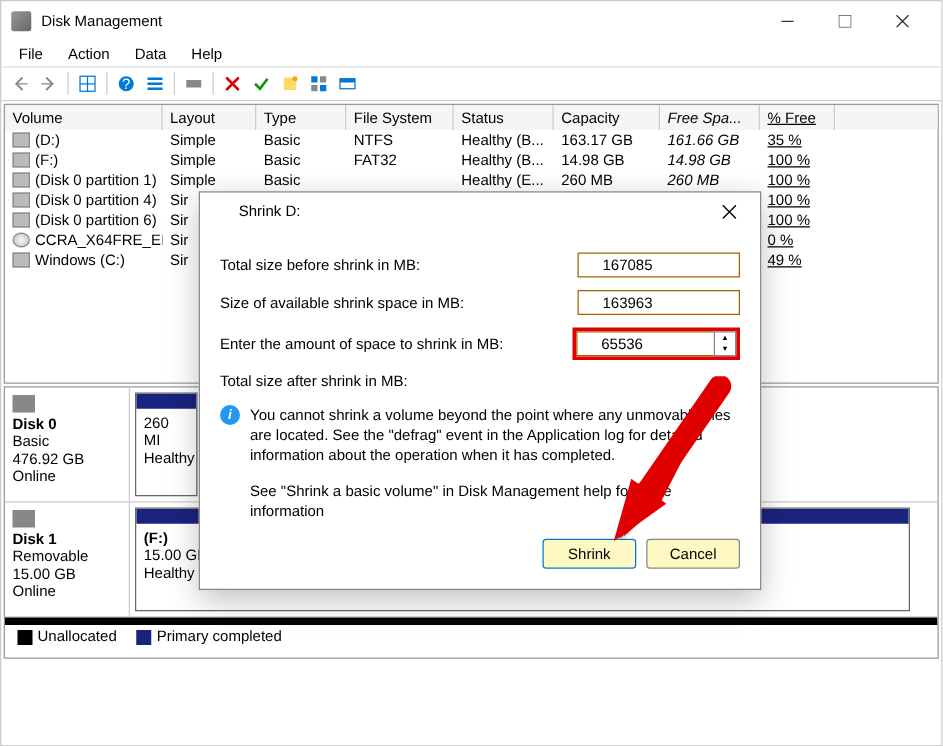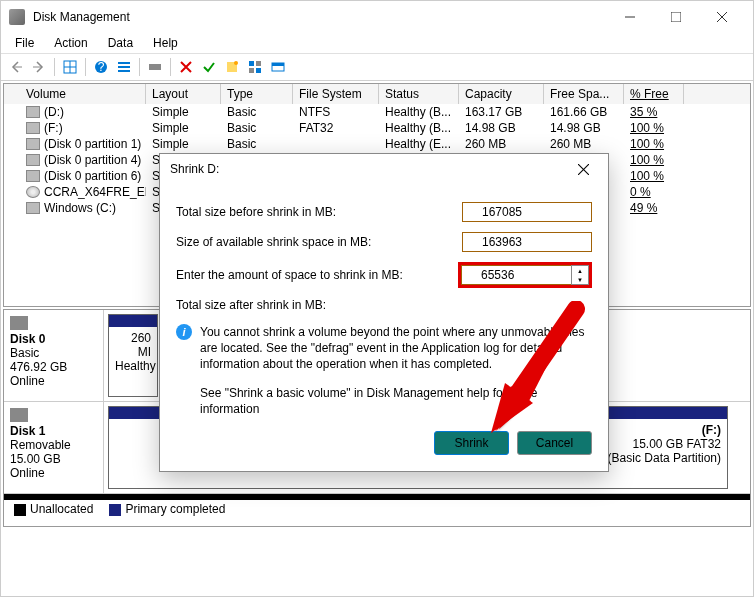--- a/index.html
+++ b/index.html
@@ -21,68 +21,68 @@
 .toolbar .tbtn { width: 22px; height: 22px; display: flex; align-items: center; justify-content: center; border: 1px solid transparent; }
 .toolbar .sep { width: 1px; height: 18px; background: #ccc; margin: 0 3px; }
 .toolbar svg { width: 16px; height: 16px; }
 
 
 .vol-area { border: 1px solid #999; margin: 2px; }
 .vol-header { display: flex; background: #f5f5f5; }
 .vol-header .col { border-right: 1px solid #ccc; padding: 3px 6px; font-size: 12px; position: relative; }
 .vol-row { display: flex; }
 .vol-row .col { padding: 1px 6px; font-size: 12px; white-space: nowrap; overflow: hidden; }
-.col.c-vol { width: 126px; display: flex; align-items: center; gap: 4px; margin-left: 16px; }
+.col.c-vol { width: 126px; display: flex; align-items: center; gap: 4px; }
 .col.c-lay { width: 75px; }
 .col.c-type { width: 72px; }
 .col.c-fs { width: 86px; }
 .col.c-st { width: 80px; }
 .col.c-cap { width: 85px; }
-.col.c-free { width: 80px; }
+.col.c-free { width: 80px; font-style: italic; }
 .col.c-pct { width: 60px; text-decoration: underline; }
 .vicon { width: 14px; height: 12px; background: #bbb; border: 1px solid #888; display: inline-block; flex-shrink: 0; }
 .vicon.cd { border-radius: 50%; background: radial-gradient(circle,#eee 20%,#ccc 70%); }
 
 
 .disk-area { border: 1px solid #999; margin: 2px; padding: 0; height: 218px; overflow: hidden; }
 .disk-row { display: flex; border-bottom: 1px solid #ccc; height: 92px; }
 .disk-label { width: 100px; border-right: 1px solid #ccc; padding: 6px; }
 .disk-label .dname { font-weight: bold; }
 .parts { flex: 1; display: flex; padding: 4px; gap: 2px; }
 .part { border: 1px solid #666; padding: 4px 6px; font-size: 11px; position: relative; overflow: hidden; }
 .part .pbar { position: absolute; top: 0; left: 0; right: 0; height: 12px; background: #1a237e; }
 .part.hatched .pbar { background: repeating-linear-gradient(45deg,#1a237e 0,#1a237e 3px,#fff 3px,#fff 6px); }
-.part .pbody { margin-top: 12px; text-align: right; }
+.part .pbody { margin-top: 12px; }
 .part .pname { font-weight: bold; }
 
 
 .legend { height: 24px; border-top: 6px solid #000000; display: flex; align-items: center; padding: 0 10px; gap: 16px; }
 .legend .sw { width: 12px; height: 12px; display: inline-block; margin-right: 4px; vertical-align: middle; }
 .legend .sw.black { background: #000; }
 .legend .sw.blue { background: #1a237e; }
 
 
 .dialog { position: absolute; left: 158px; top: 152px; width: 450px; background: #fff; border: 1px solid #888; box-shadow: 0 8px 24px rgba(0,0,0,0.25); }
 .dialog .dtitle { height: 30px; display: flex; align-items: center; padding: 0 10px; }
-.dialog .dtitle span { flex: 1; }
+.dialog .dtitle span { flex: 1; margin-left: 21px; }
 .dialog .close { width: 30px; height: 30px; display: flex; align-items: center; justify-content: center; }
 .dialog .body { padding: 8px 16px 16px; }
 .field { display: flex; align-items: center; margin: 10px 0; }
 .field label { flex: 1; }
 .field .val { width: 130px; border: 1px solid #a16207; padding: 2px 19px; height: 20px; background: #fff; }
 .field.highlight .spinwrap { border: 3px solid #e00000; }
 .spinwrap { display: flex; justify-content: flex-end; }
 .spinwrap .val { width: 110px; border-right: none; }
 .spin { width: 18px; border: 1px solid #888; display: flex; flex-direction: column; }
 .spin div { flex: 1; display: flex; align-items: center; justify-content: center; font-size: 6px; cursor: pointer; }
 .info { display: flex; gap: 8px; margin: 12px 0; }
 .info .iicon { width: 16px; height: 16px; border-radius: 50%; background: #2196f3; color: #fff; display: flex; align-items: center; justify-content: center; font-weight: bold; font-style: italic; flex-shrink: 0; font-size: 11px; }
 .info p { line-height: 1.35; }
 .dlg-buttons { display: flex; justify-content: flex-end; gap: 8px; margin-top: 14px; }
-.dlg-buttons button { width: 75px; height: 24px; background: #0f766e; border: 1px solid #888; border-radius: 3px; }
+.dlg-buttons button { width: 75px; height: 24px; background: #fef9c3; border: 1px solid #888; border-radius: 3px; }
 .dlg-buttons button.primary { border: 1px solid #0078d4; }
 
 
 .arrow { position: absolute; left: 480px; top: 300px; pointer-events: none; }
 </style>
 </head>
 <body>
 
 <div class="titlebar">
   <div class="app-icon"></div>

